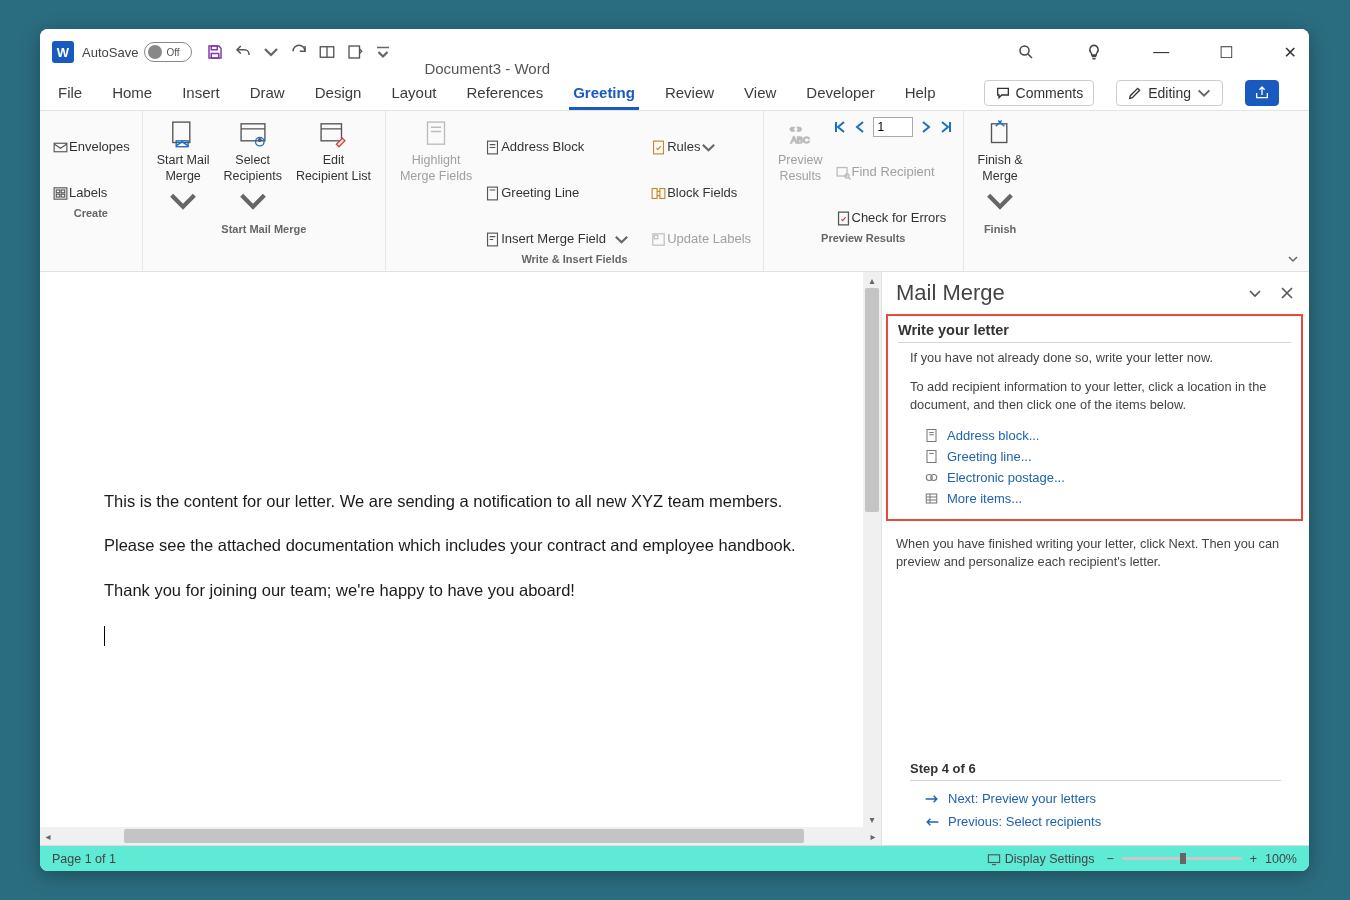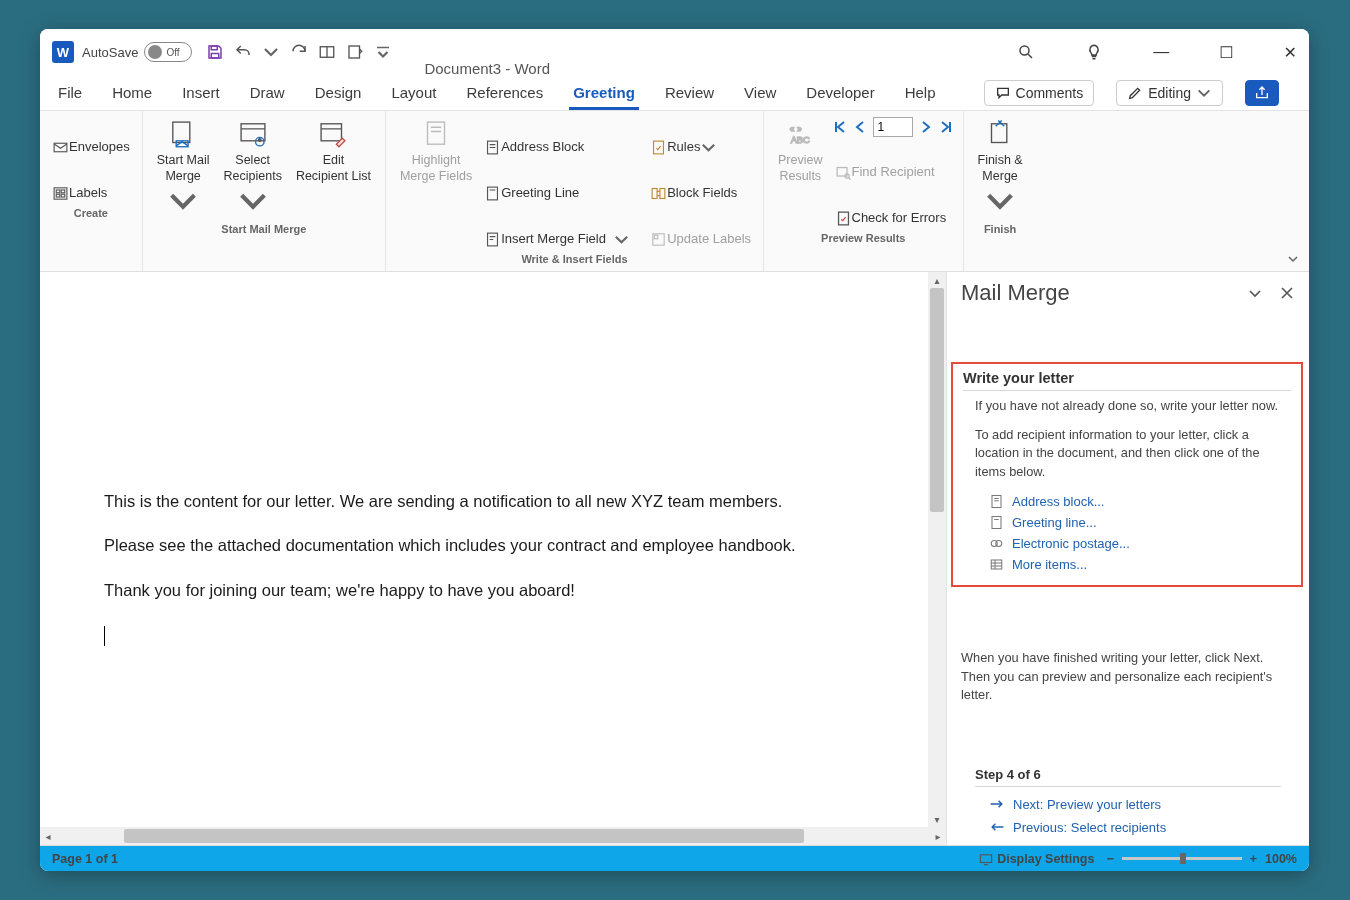--- a/index.html
+++ b/index.html
@@ -49,36 +49,36 @@
   .cursor { display:inline-block; width:1px; height:20px; background:#000; vertical-align:middle; }
   .vscroll { position:absolute; right:0; top:0; bottom:0; width:18px; background:#f0f0f0; }
   .vscroll .up,.vscroll .dn{position:absolute;left:0;width:18px;height:16px;display:flex;align-items:center;justify-content:center;color:#666;font-size:10px;}
   .vscroll .up{top:0}.vscroll .dn{bottom:0}
   .vscroll .thumb{position:absolute;left:2px;top:16px;width:14px;height:224px;background:#c4c4c4;border-radius:2px;}
   .hscroll { height:18px; background:#f0f0f0; position:relative; }
   .hscroll .lt,.hscroll .rt{position:absolute;top:0;width:16px;height:18px;display:flex;align-items:center;justify-content:center;color:#666;font-size:10px;}
   .hscroll .lt{left:0}.hscroll .rt{right:0}
   .hscroll .thumb{position:absolute;top:2px;left:84px;height:14px;width:680px;background:#c4c4c4;border-radius:2px;}
   
-  .pane { width:363px; border-left:1px solid #e2e2e2; background:#fff; display:flex; flex-direction:column; font-size:13px; color:#444;gap:48px; }
+  .pane { width:428px; border-left:1px solid #e2e2e2; background:#fff; display:flex; flex-direction:column; font-size:13px; color:#444; }
   .pane .hdr { display:flex; align-items:center; padding:8px 14px; }
   .pane .hdr .ttl { font-size:22px; color:#444; }
   .pane .hdr .sp { flex:1; }
   .pane .hdr svg { width:16px; height:16px; margin-left:16px; }
   .pane .box { border:2px solid #e34b3b; margin:0 6px 0 4px; padding:6px 10px 10px; }
   .pane .sub { font-weight:600; font-size:14.5px; color:#333; border-bottom:1px solid #d6d6d6; padding-bottom:4px; margin-bottom:6px; }
   .pane p { margin:6px 4px 10px 12px; line-height:1.45; font-size:12.8px; }
   .lnk { display:flex; align-items:center; gap:8px; color:#2162b0; font-size:13px; padding:3px 0 3px 26px; cursor:pointer; }
   .lnk svg { width:15px; height:15px; }
   .pane .aft { padding:8px 14px 0 14px; }
   .stepbar { margin-top:auto; padding:0 28px 12px; }
   .stepbar .st { font-weight:600; color:#333; border-bottom:1px solid #d6d6d6; padding:4px 0; margin-bottom:6px; }
   .stepln { display:flex; align-items:center; gap:8px; color:#2162b0; font-size:13px; padding:4px 4px 4px 14px; cursor:pointer; }
   
-  .status { height:26px; background:#0ea5e9; border-top:1px solid #dcdcdc; display:flex; align-items:center; padding:0 12px; font-size:12.5px; color:#444; gap:12px;font-weight:bold; }
+  .status { height:26px; background:#5eead4; border-top:1px solid #dcdcdc; display:flex; align-items:center; padding:0 12px; font-size:12.5px; color:#444; gap:12px; }
   .status .fill { flex:1; }
   .zoom { display:flex; align-items:center; gap:8px; }
   .ztrack { width:120px; height:3px; background:#c8c8c8; position:relative; }
   .ztrack .zk { position:absolute; top:-4px; left:58px; width:6px; height:11px; background:#666; }
 </style>
 </head>
 <body>
 
 <div class="app">
 

